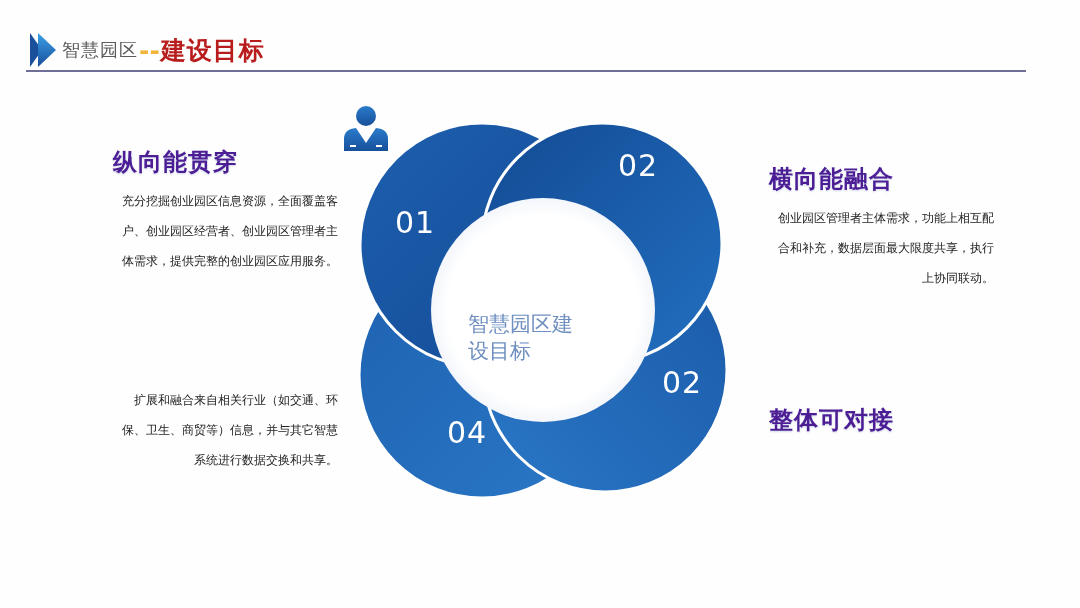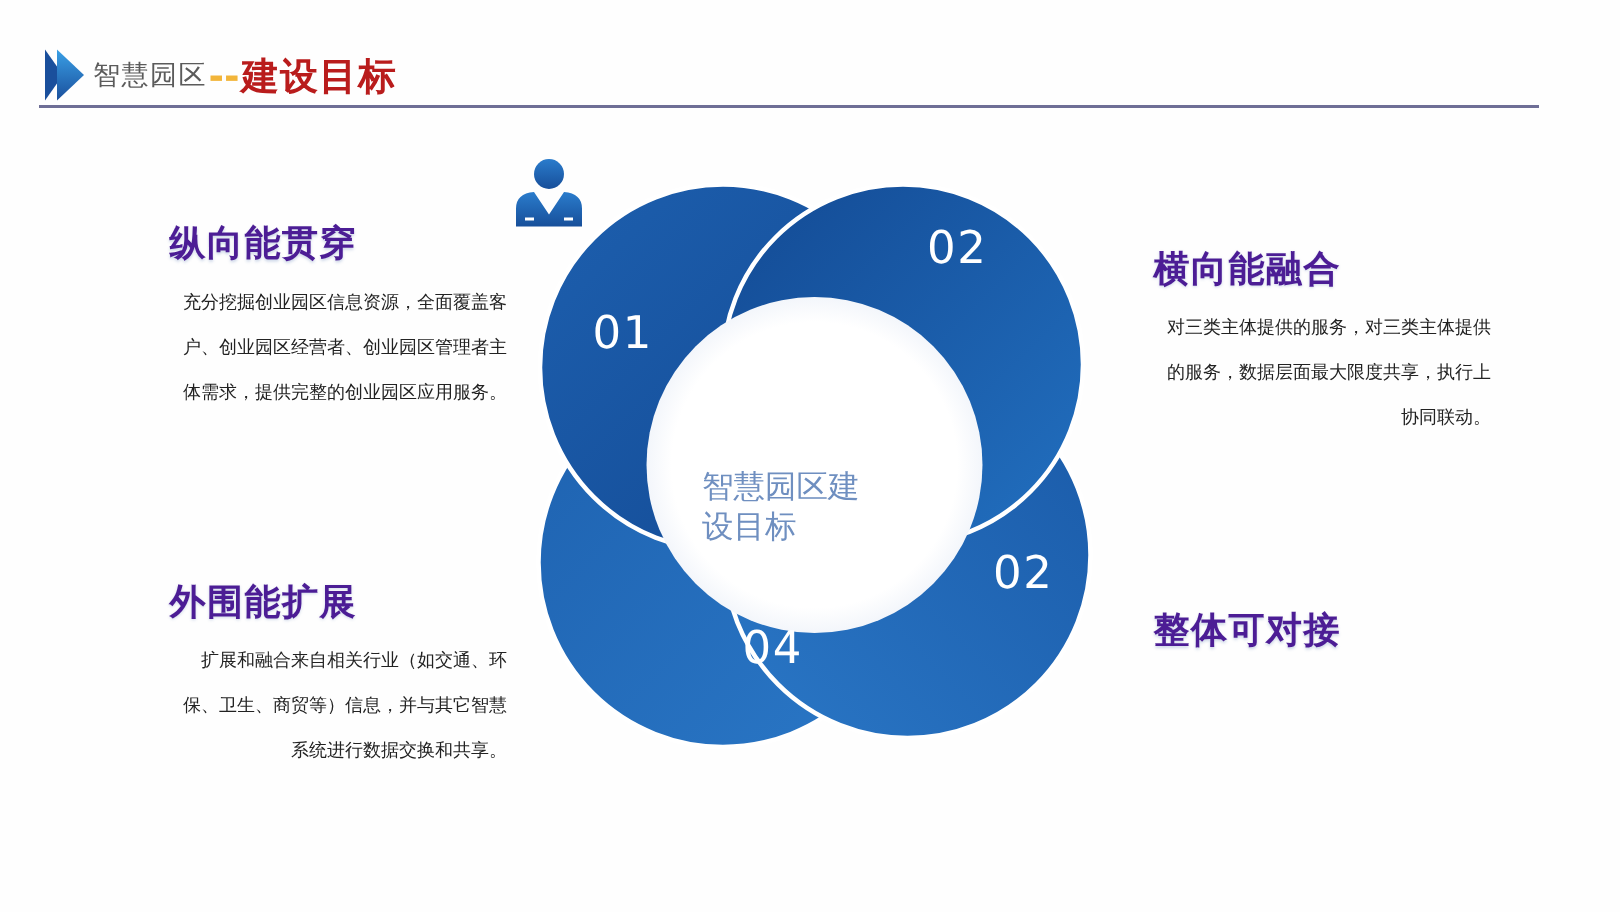--- a/index.html
+++ b/index.html
@@ -30,21 +30,21 @@
 
   .diagram { position:absolute; left:340px; top:105px; width:410px; height:410px; }
   .diagram svg { position:absolute; left:0; top:0; }
   .num {
     position:absolute; color:#fff; font-weight:normal; font-size:30px;
     font-family:"DejaVu Sans", sans-serif; letter-spacing:1px;
   }
   #num-1 { left:55px; top:100px; }
   #num-2 { left:278px; top:43px; }
   #num-3 { left:322px; top:260px; }
-  #num-4 { left:107px; top:310px;margin-left:48px; }
+  #num-4 { left:107px; top:310px; }
 
   .center-label {
     position:absolute; left:128px; top:206px; width:150px; text-align:left;
     font-size:21px; line-height:27px; color:#6f8fc0;
   }
   .person-icon { position:absolute; left:179px; top:150px; width:52px; height:48px; }
 </style>
 </head>
 <body>
 
@@ -64,24 +64,23 @@
   <span class="title-sub">建设目标</span>
 </div>
 <div class="title-rule"></div>
 
 <div class="block" id="blk-1">
   <h3>纵向能贯穿</h3>
   <p>充分挖掘创业园区信息资源，全面覆盖客户、创业园区经营者、创业园区管理者主体需求，提供完整的创业园区应用服务。</p>
 </div>
 <div class="block" id="blk-2">
   <h3>横向能融合</h3>
-  <p>对三类主体提供的服务，对三类主体提供的服务，数据层面最大限度共享，执行上协同联动。</p>
+  <p>创业园区管理者主体需求，功能上相互配合和补充，数据层面最大限度共享，执行上协同联动。</p>
 </div>
 <div class="block" id="blk-3">
-  <h3>外围能扩展</h3>
   <p>扩展和融合来自相关行业（如交通、环保、卫生、商贸等）信息，并与其它智慧系统进行数据交换和共享。</p>
 </div>
 <div class="block" id="blk-4">
   <h3>整体可对接</h3>
 </div>
 
 <div class="diagram">
   <svg width="410" height="410" viewBox="0 0 410 410">
     <defs>
       <linearGradient id="g1" x1="0" y1="0" x2="1" y2="1">

